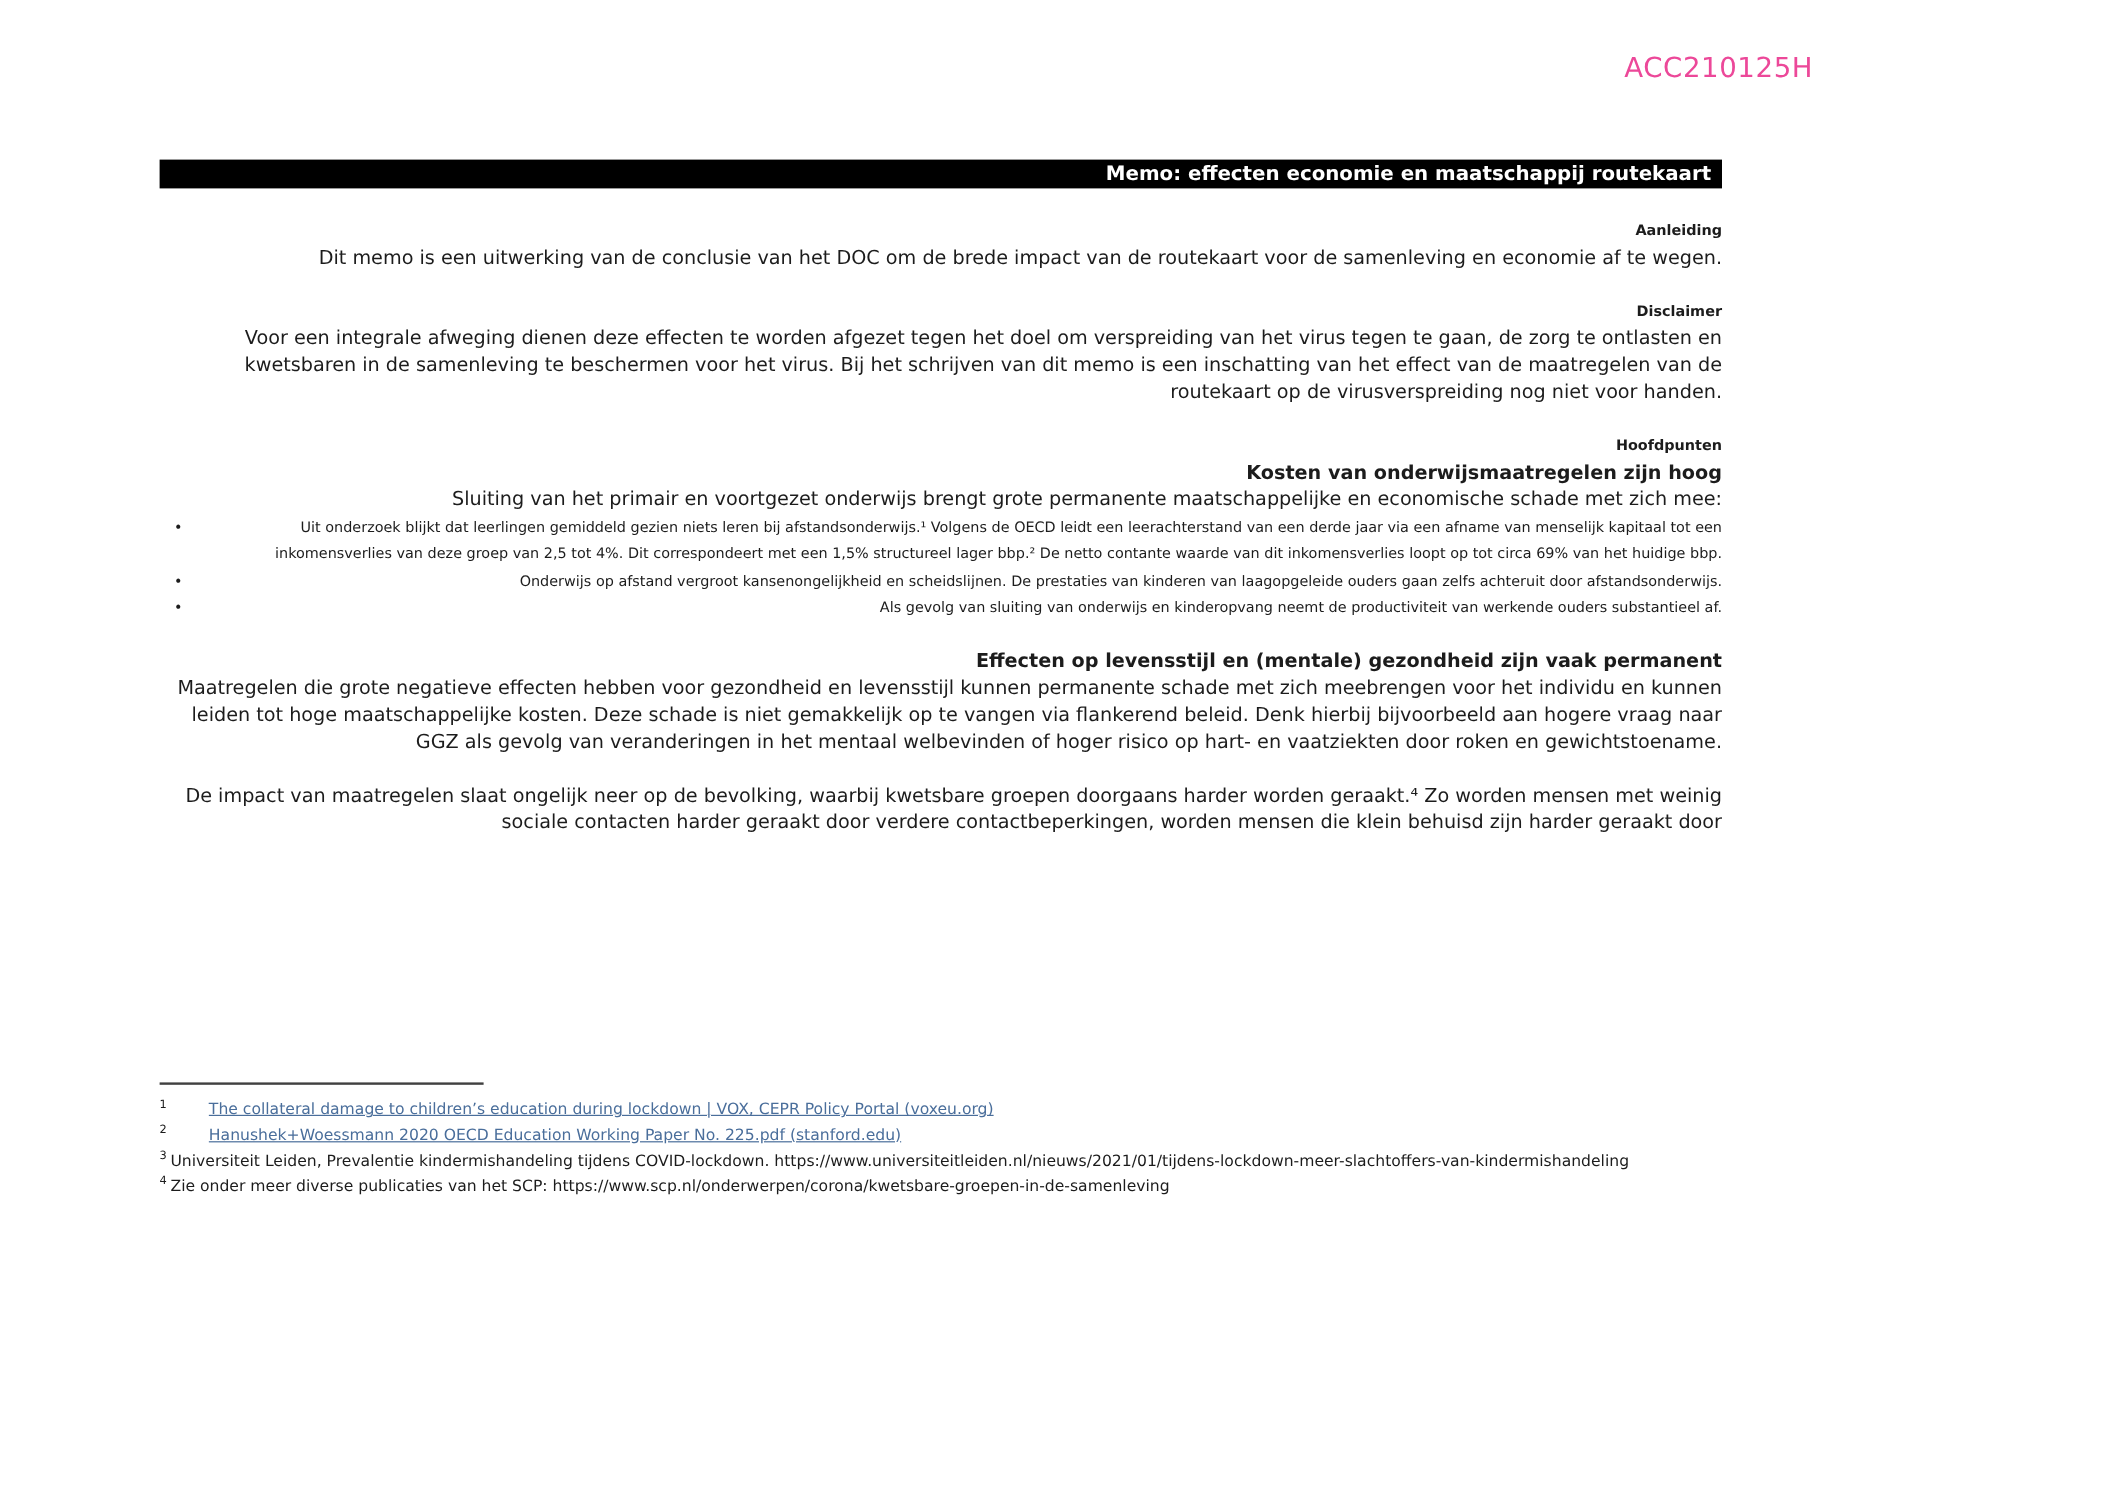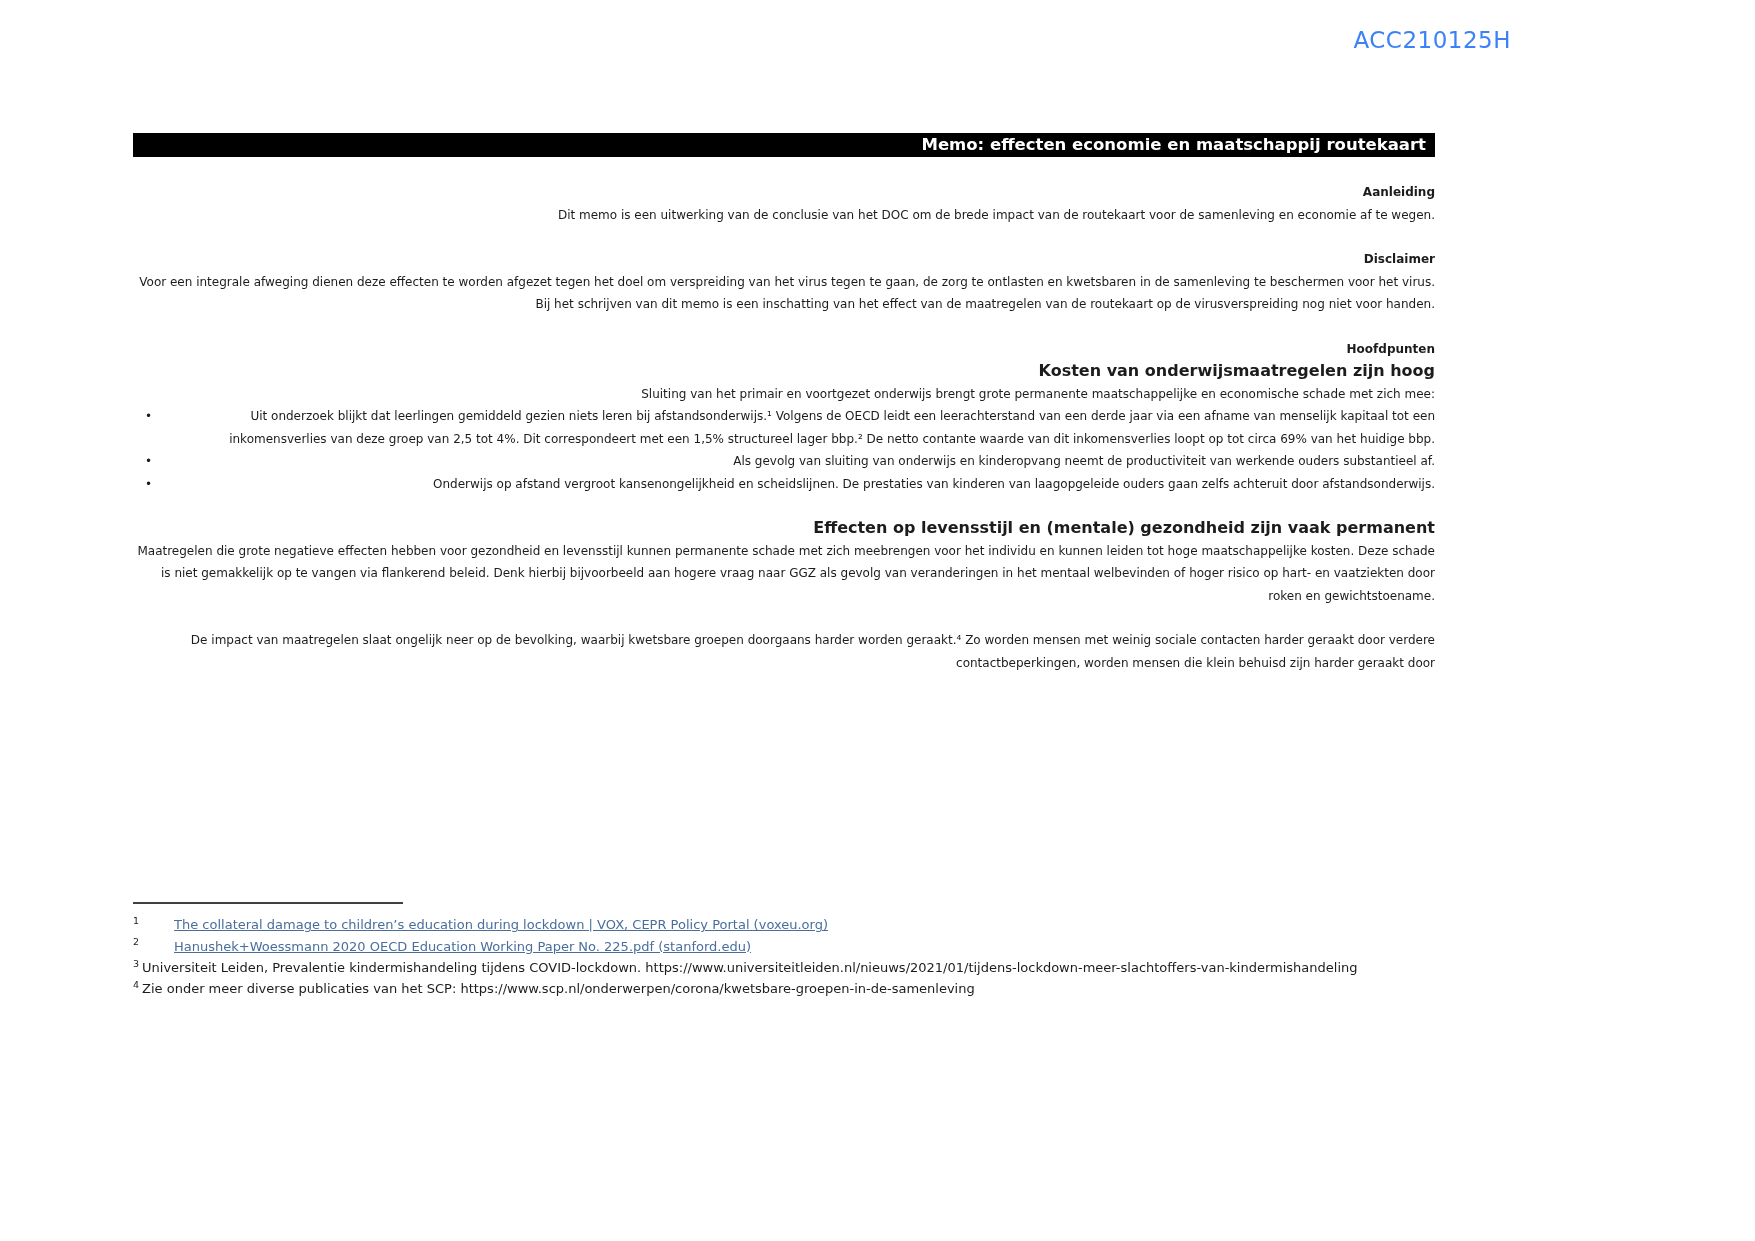--- a/index.html
+++ b/index.html
@@ -12,24 +12,24 @@
   }
   .page {
     position: relative;
     width: 1755px;
     height: 1241px;
     background: #ffffff;
     overflow: hidden;
   }
   .ref-code {
     position: absolute;
-    top: 27px;
+    top: 44px;
     right: 244px;
     font-size: 23px;
-    color: #3b82f6;
+    color: #ec4899;
     letter-spacing: 0.5px;
   }
   .content {
     position: absolute;
     left: 133px;
     top: 133px;
     width: 1302px;
     text-align: right;
   }
   .title-bar {
@@ -46,21 +46,21 @@
     font-size: 12px;
     font-weight: 700;
     line-height: 22.5px;
   }
   .sub-heading {
     font-size: 16px;
     font-weight: 700;
     line-height: 22.5px;
   }
   .body-text {
-    font-size: 12px;
+    font-size: 16px;
     line-height: 22.5px;
   }
   .bullet-list {
     list-style: none;
     margin: 0;
     padding: 0;
   }
   .bullet-item {
     position: relative;
     padding-left: 37px;
@@ -127,24 +127,24 @@
 
     <div class="block">
       <div class="section-heading">Hoofdpunten</div>
       <div class="sub-heading">Kosten van onderwijsmaatregelen zijn hoog</div>
       <p class="body-text">Sluiting van het primair en voortgezet onderwijs brengt grote permanente maatschappelijke en economische schade met zich mee:</p>
       <ul class="bullet-list">
         <li class="bullet-item">
           <span>Uit onderzoek blijkt dat leerlingen gemiddeld gezien niets leren bij afstandsonderwijs.¹ Volgens de OECD leidt een leerachterstand van een derde jaar via een afname van menselijk kapitaal tot een inkomensverlies van deze groep van 2,5 tot 4%. Dit correspondeert met een 1,5% structureel lager bbp.² De netto contante waarde van dit inkomensverlies loopt op tot circa 69% van het huidige bbp.</span>
         </li>
         <li class="bullet-item">
-          <span>Als gevolg van sluiting van onderwijs en kinderopvang neemt de productiviteit van werkende ouders substantieel af.</span>
+          <span>Onderwijs op afstand vergroot kansenongelijkheid en scheidslijnen. De prestaties van kinderen van laagopgeleide ouders gaan zelfs achteruit door afstandsonderwijs.</span>
         </li>
         <li class="bullet-item">
-          <span>Onderwijs op afstand vergroot kansenongelijkheid en scheidslijnen. De prestaties van kinderen van laagopgeleide ouders gaan zelfs achteruit door afstandsonderwijs.</span>
+          <span>Als gevolg van sluiting van onderwijs en kinderopvang neemt de productiviteit van werkende ouders substantieel af.</span>
         </li>
       </ul>
     </div>
 
 
     <div class="block">
       <div class="sub-heading">Effecten op levensstijl en (mentale) gezondheid zijn vaak permanent</div>
       <p class="body-text">Maatregelen die grote negatieve effecten hebben voor gezondheid en levensstijl kunnen permanente schade met zich meebrengen voor het individu en kunnen leiden tot hoge maatschappelijke kosten. Deze schade is niet gemakkelijk op te vangen via flankerend beleid. Denk hierbij bijvoorbeeld aan hogere vraag naar GGZ als gevolg van veranderingen in het mentaal welbevinden of hoger risico op hart- en vaatziekten door roken en gewichtstoename.</p>
     </div>
 

